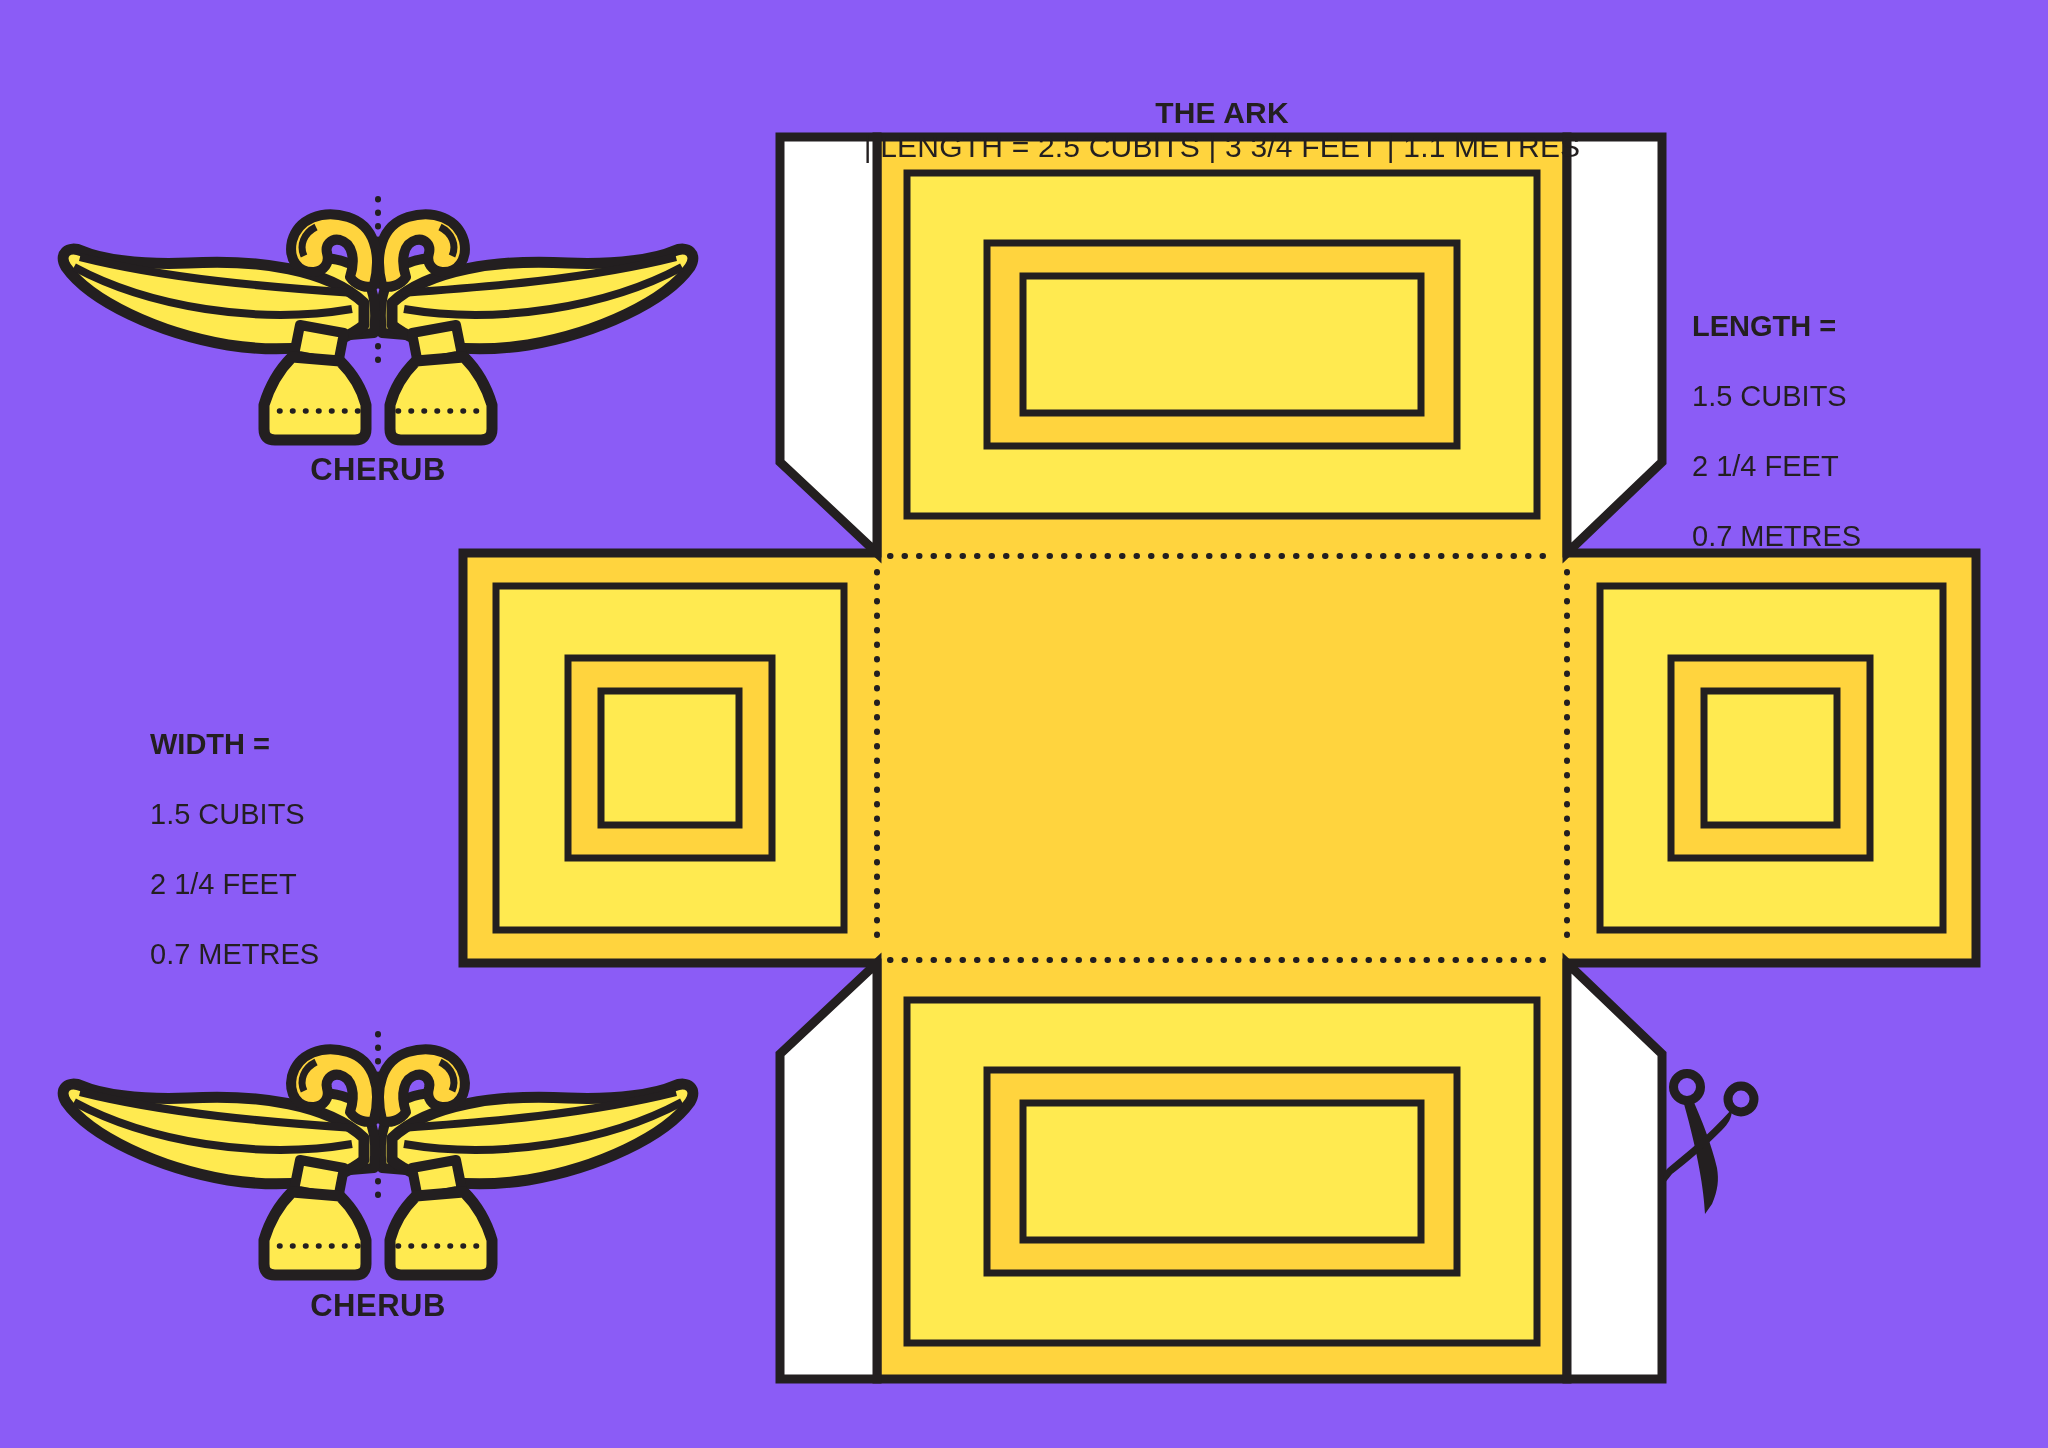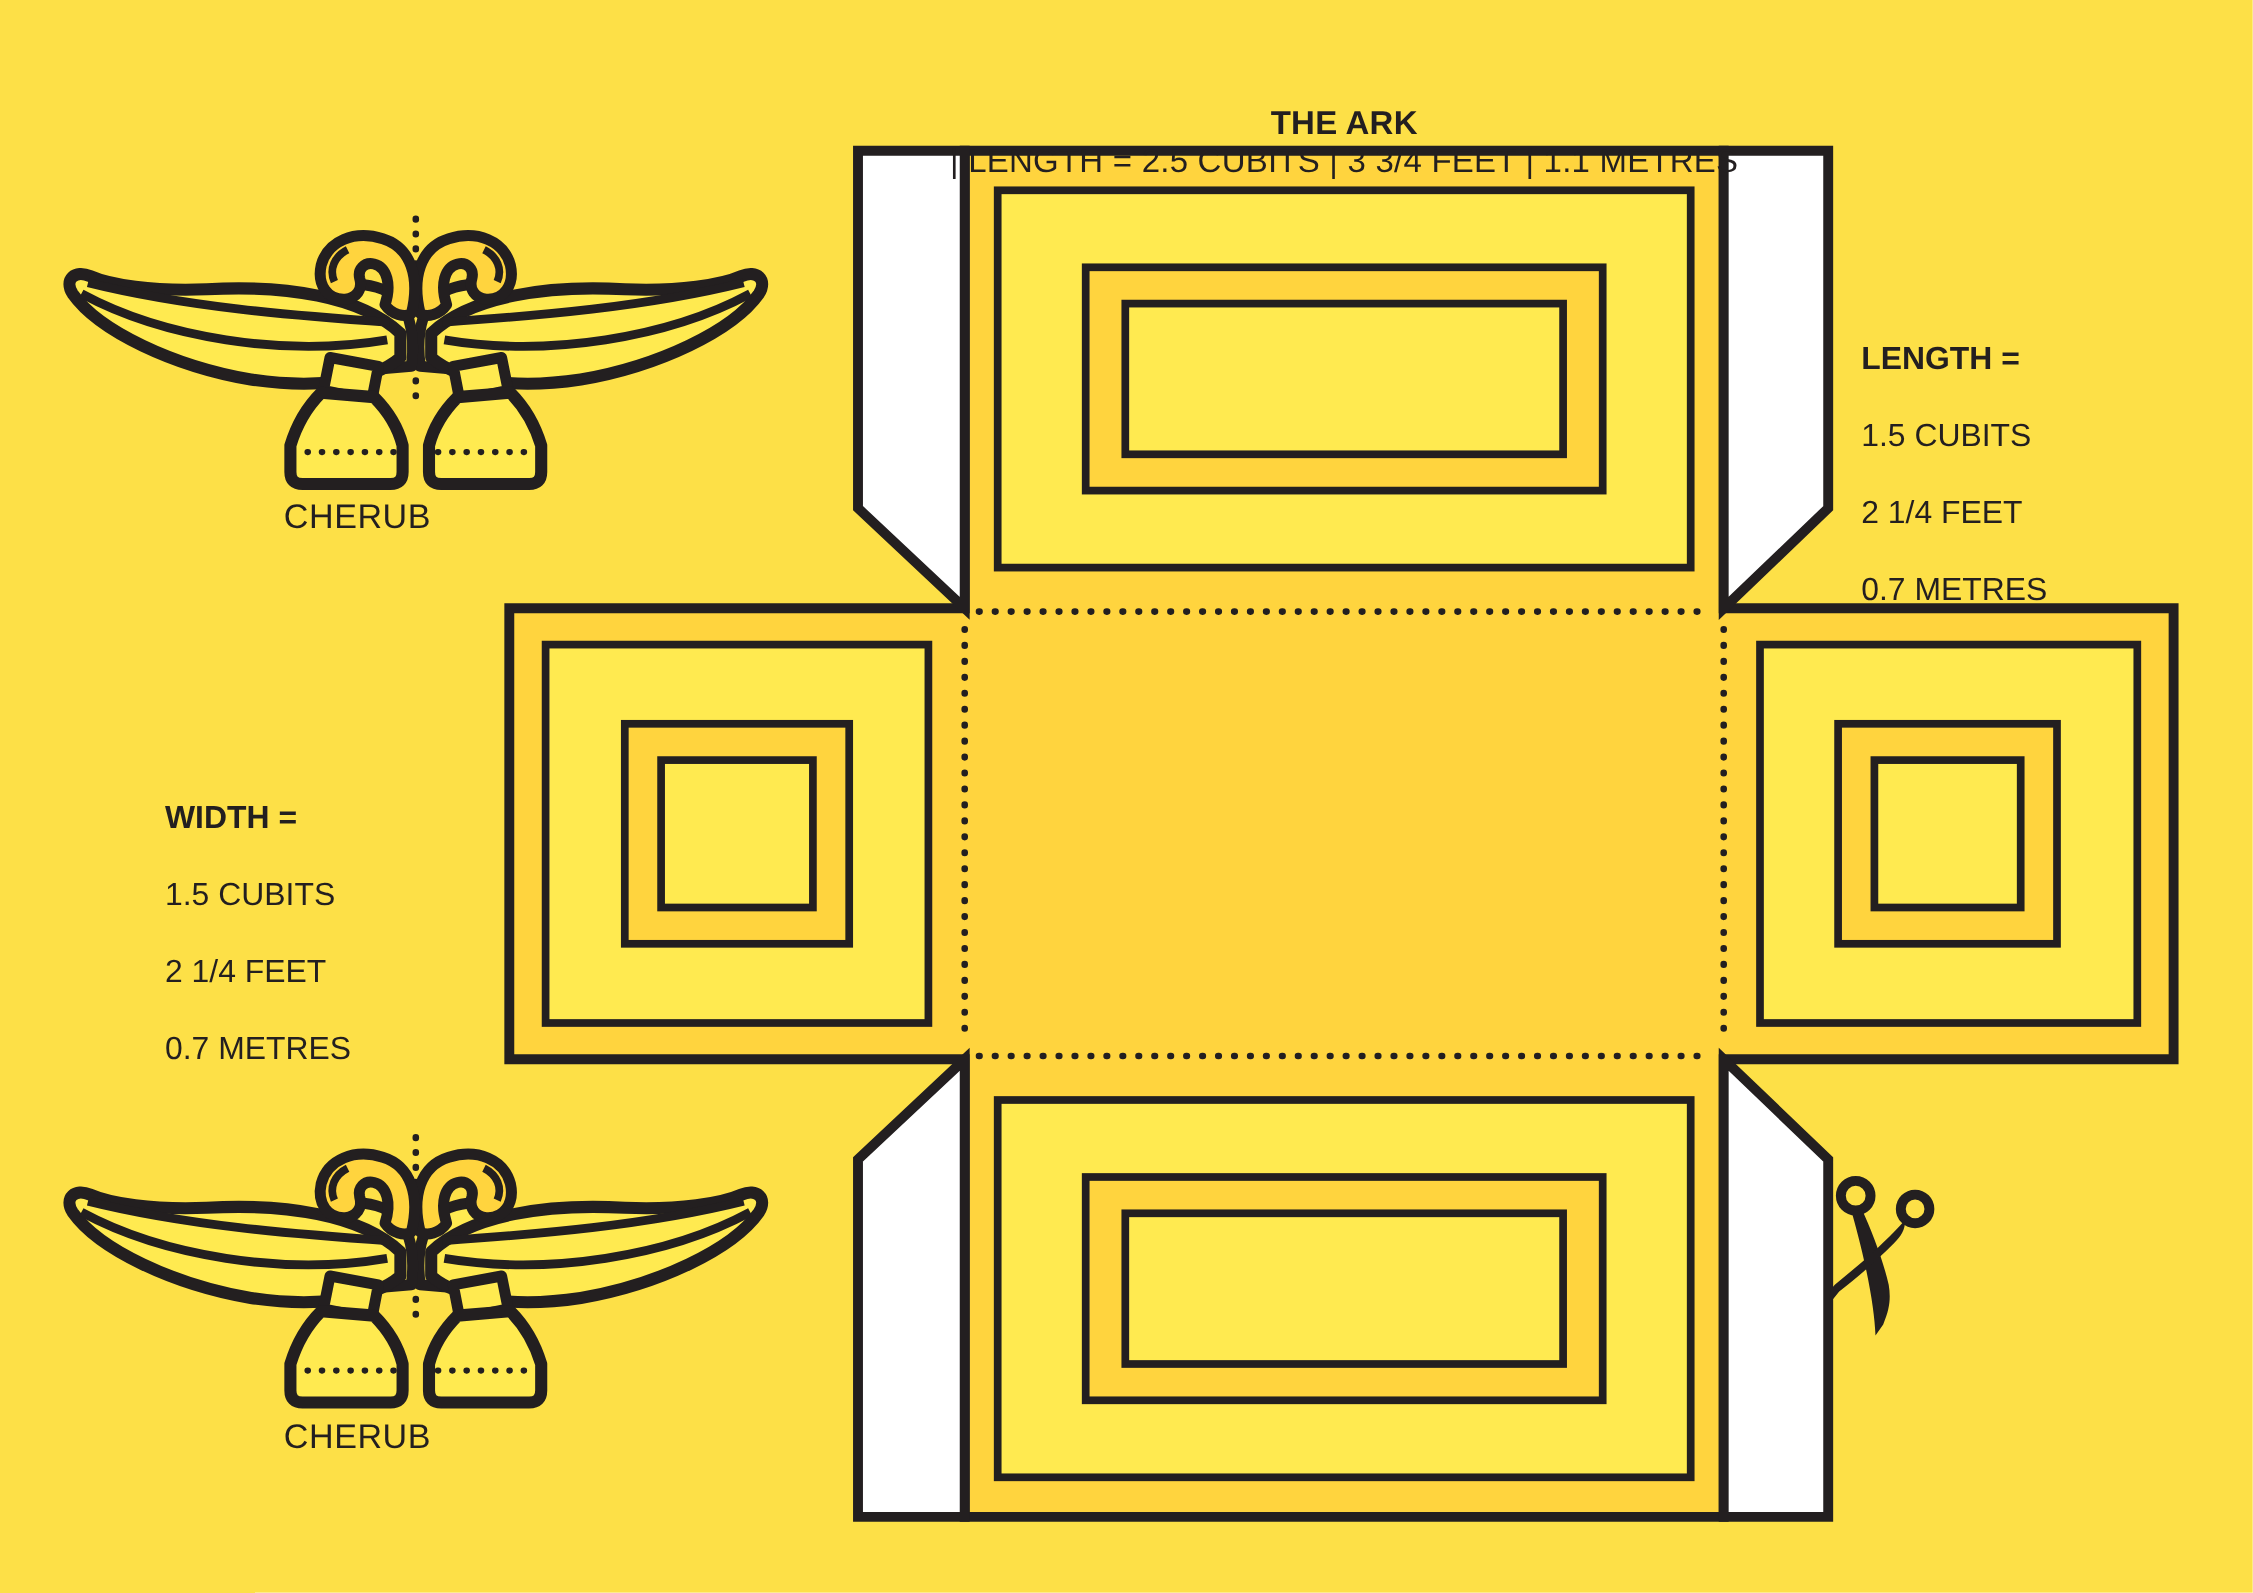--- a/index.html
+++ b/index.html
@@ -1,29 +1,29 @@
 <!DOCTYPE html>
 <html style="--golden: #FFD43E; --bright: #FFEA50; --ink: #231F20; --flap: #FFFFFF;"><head>
 <meta charset="utf-8">
 <style>
   html,body{margin:0;padding:0;background:#ffffff;}
   .stage{
-    position:relative;width:2048px;height:1448px;background:#fde047;
+    position:relative;width:2048px;height:1448px;background:#8b5cf6;
     font-family:"Liberation Sans","DejaVu Sans",sans-serif;overflow:hidden;
     color:var(--ink,#231F20);
   }
   .stage svg.netsvg{position:absolute;left:0;top:0;}
   .txt{position:absolute;white-space:pre-line;}
   .title{top:62px;left:564px;width:1316px;text-align:center;font-size:30px;letter-spacing:.2px;}
   .title .b{font-weight:bold;}
   .spec{font-size:29px;line-height:35px;}
   .spec .b{font-weight:bold;}
   .spec-height{top:274px;left:1692px;text-align:left;}
   .spec-width{top:692px;left:150px;width:280px;text-align:left;}
-  .cherub-label{width:240px;text-align:left;font-weight:normal;font-size:31px;letter-spacing:.5px;}
+  .cherub-label{width:240px;text-align:center;font-weight:bold;font-size:31px;letter-spacing:.5px;}
   .cherub-label.top{left:258px;top:452px;}
   .cherub-label.bottom{left:258px;top:1288px;}
   .golden{fill:var(--golden,#FFD43E);}
   .bright{fill:var(--bright,#FFEA50);}
   .whitefill{fill:var(--flap,#FFFFFF);}
   .ink{stroke:var(--ink,#231F20);}
 </style>
 </head>
 <body>
 

